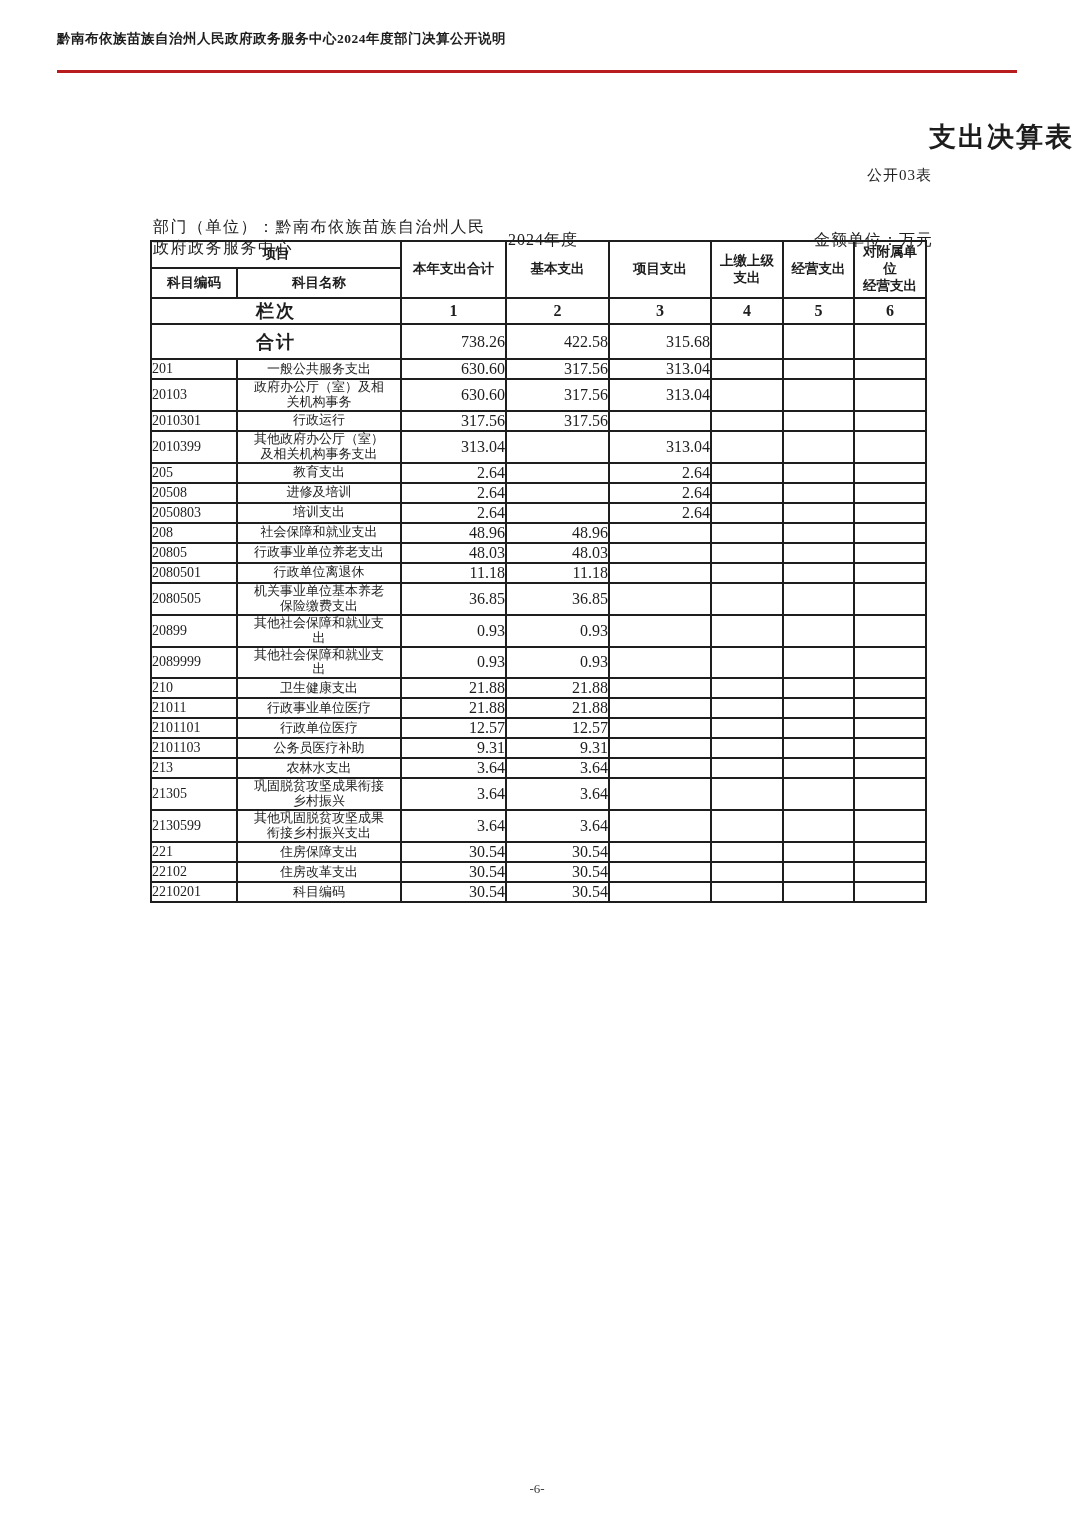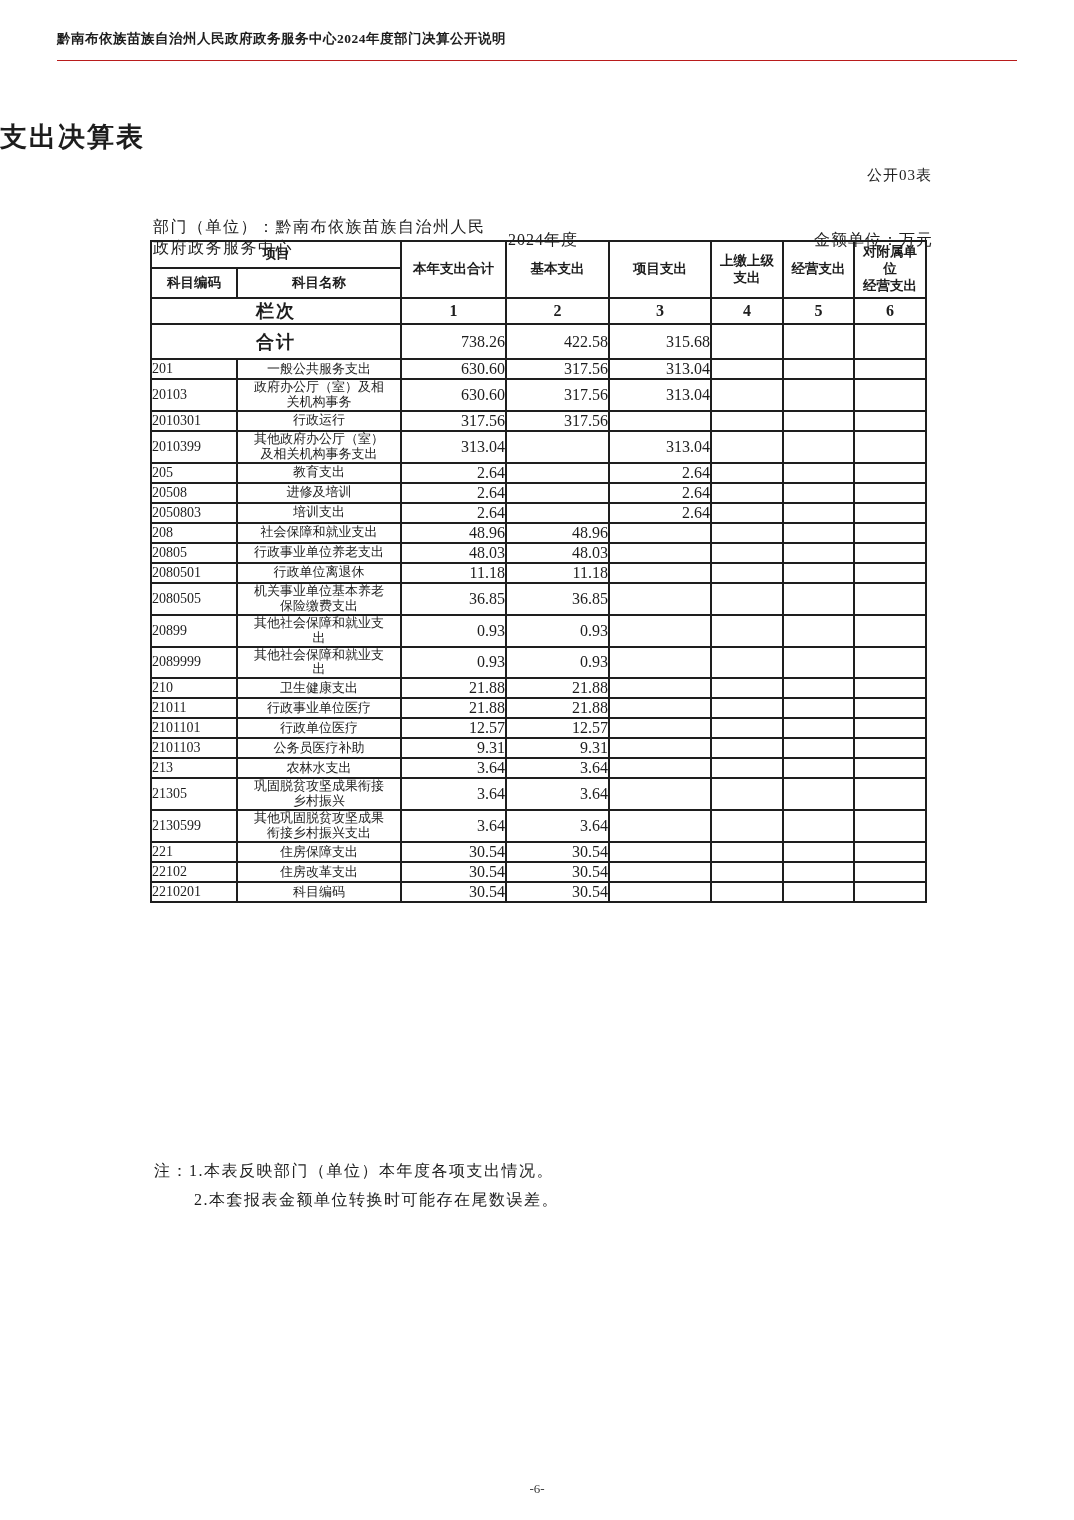--- a/index.html
+++ b/index.html
@@ -7,26 +7,26 @@
     position:relative;
     width:1074px;height:1520px;
     background:#ffffff;
     font-family:"Liberation Serif","DejaVu Serif",serif;
     color:#1d1d1d;
     overflow:hidden;
   }
   .running-head{
     position:absolute;left:57px;top:30px;width:960px;
     font-size:13.5px;font-weight:bold;letter-spacing:0.5px;
-    padding-bottom:12px;
-    border-bottom:1px solid #b91c1c;
+    padding-bottom:22px;
+    border-bottom:3px solid #b91c1c;
   }
   .doc-title{
     position:absolute;top:119px;left:0;width:100%;
-    text-align:left;font-size:27px;font-weight:bold;letter-spacing:2px;
+    text-align:right;font-size:27px;font-weight:bold;letter-spacing:2px;
   }
   .table-code{
     position:absolute;top:166px;right:142px;
     font-size:15px;letter-spacing:1px;
   }
   .meta{position:absolute;left:153px;top:200px;width:780px;height:46px;margin-top:16px;}
   .meta .dept{
     position:absolute;left:0;top:0;
     font-size:16px;letter-spacing:1.5px;line-height:21px;white-space:pre-line;
   }
@@ -371,20 +371,16 @@
           <td class="val">30.54</td>
           <td class="val">30.54</td>
           <td class="val"></td>
           <td class="val"></td>
           <td class="val"></td>
           <td class="val"></td>
         </tr>
       </tbody>
   </table>
 
-  <div class="notes">
-    <div class="note-line-1">注：1.本表反映部门（单位）本年度各项支出情况。</div>
-    <div class="note-line-2">2.本套报表金额单位转换时可能存在尾数误差。</div>
-  </div>
 
   <div class="page-number">-6-</div>
 
 </div>
 
 </body></html>

